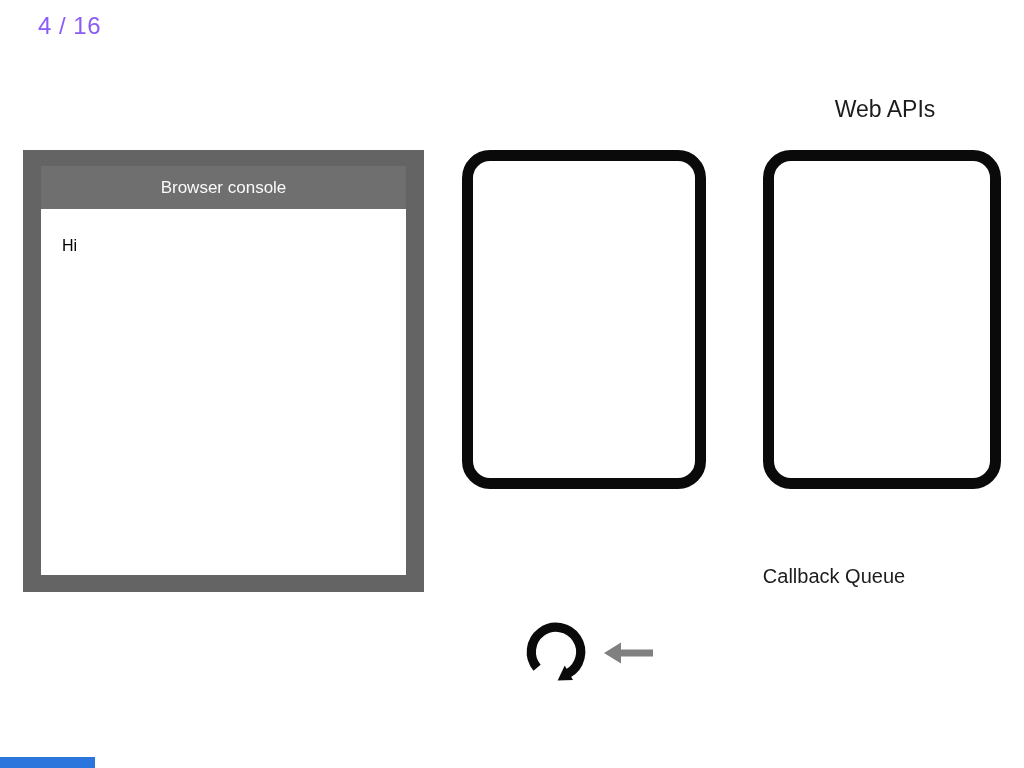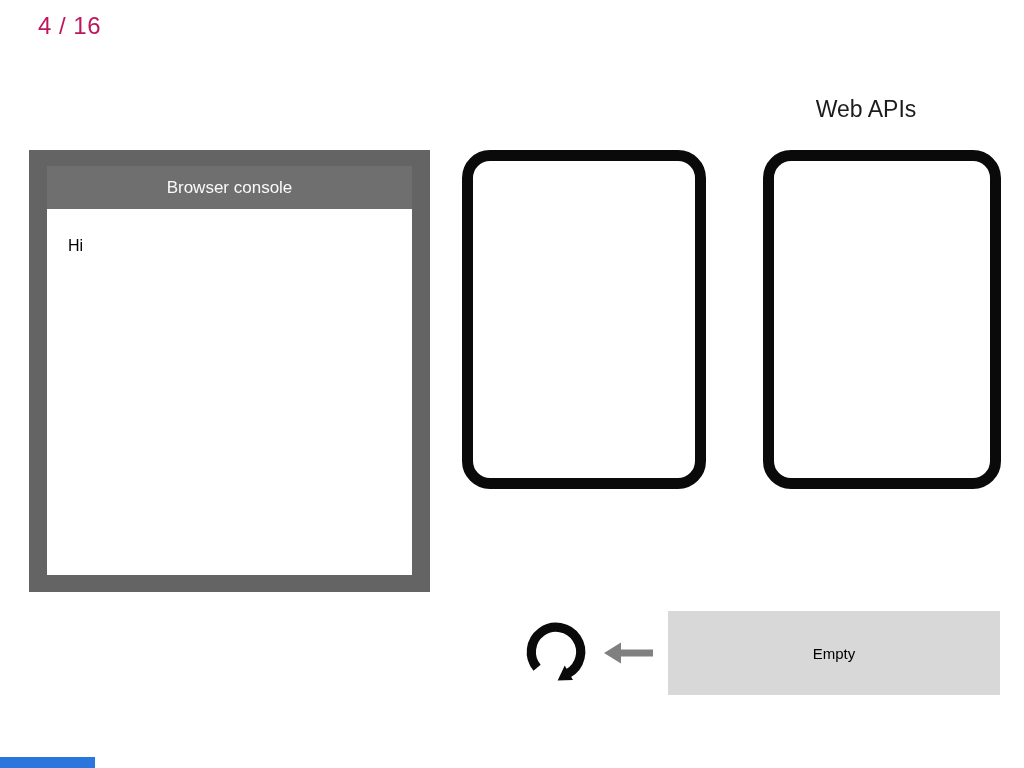--- a/index.html
+++ b/index.html
@@ -3,26 +3,26 @@
 <meta charset="utf-8">
 <style>
   * { margin: 0; padding: 0; box-sizing: border-box; }
   html, body { width: 1024px; height: 768px; background: #ffffff; overflow: hidden; }
   body { font-family: "Liberation Sans", sans-serif; color: #1e1e1e; }
 
   .slide { position: relative; width: 1024px; height: 768px; background: #ffffff; }
 
   .page-indicator {
     position: absolute; left: 38px; top: 12px;
-    font-size: 24px; color: #be185d; letter-spacing: 0.5px;
+    font-size: 24px; color: #8b5cf6; letter-spacing: 0.5px;
   }
 
   
   .console {
-    position: absolute; left: 29px; top: 150px;
+    position: absolute; left: 23px; top: 150px;
     width: 401px; height: 442px;
     background: #646464;
     padding: 16px 18px 17px 18px;
   }
   .console-titlebar {
     height: 43px; background: #6f6f6f;
     display: flex; align-items: center; justify-content: center;
     color: #fafafa; font-size: 17px;
   }
   .console-body {
@@ -30,21 +30,21 @@
     padding: 28px 17px 0 21px;
   }
   .console-line { font-size: 16px; color: #000000; }
 
   
   .box-title {
     position: absolute; top: 96px; text-align: center;
     font-size: 23px; color: #1c1c1c;
   }
   .box-title.call-stack { left: 462px; width: 244px; }
-  .box-title.web-apis  { left: 747px; width: 238px; }
+  .box-title.web-apis  { left: 766px; width: 238px; }
 
   
   .rounded-box {
     position: absolute; top: 150px; height: 339px;
     border: 11px solid #0a0a0a; border-radius: 28px;
     background: #ffffff;
   }
   .rounded-box.call-stack { left: 462px; width: 244px; }
   .rounded-box.web-apis  { left: 763px; width: 238px; }
 
@@ -96,19 +96,17 @@
   <svg class="loop-icon" viewBox="0 0 70 70" xmlns="http://www.w3.org/2000/svg">
     <path d="M 16.6 48.4 A 24 24 0 1 1 47 53.8" fill="none" stroke="#0a0a0a" stroke-width="9"></path>
     <path d="M 36.6 60.8 L 51.5 60.2 L 43.5 46.2 Z" fill="#0a0a0a"></path>
   </svg>
 
   <svg class="left-arrow" viewBox="0 0 49 22" xmlns="http://www.w3.org/2000/svg">
     <rect x="13" y="7.5" width="36" height="7" fill="#808080"></rect>
     <path d="M 17 0.5 L 0 11 L 17 21.5 Z" fill="#808080"></path>
   </svg>
 
-  <div class="queue-box">
-    <span class="queue-status">Empty</span>
-  </div>
+  <div class="row-label callback-queue">Callback Queue</div>
 
   <div class="progress-bar"></div>
 
 </div>
 
 </body></html>

